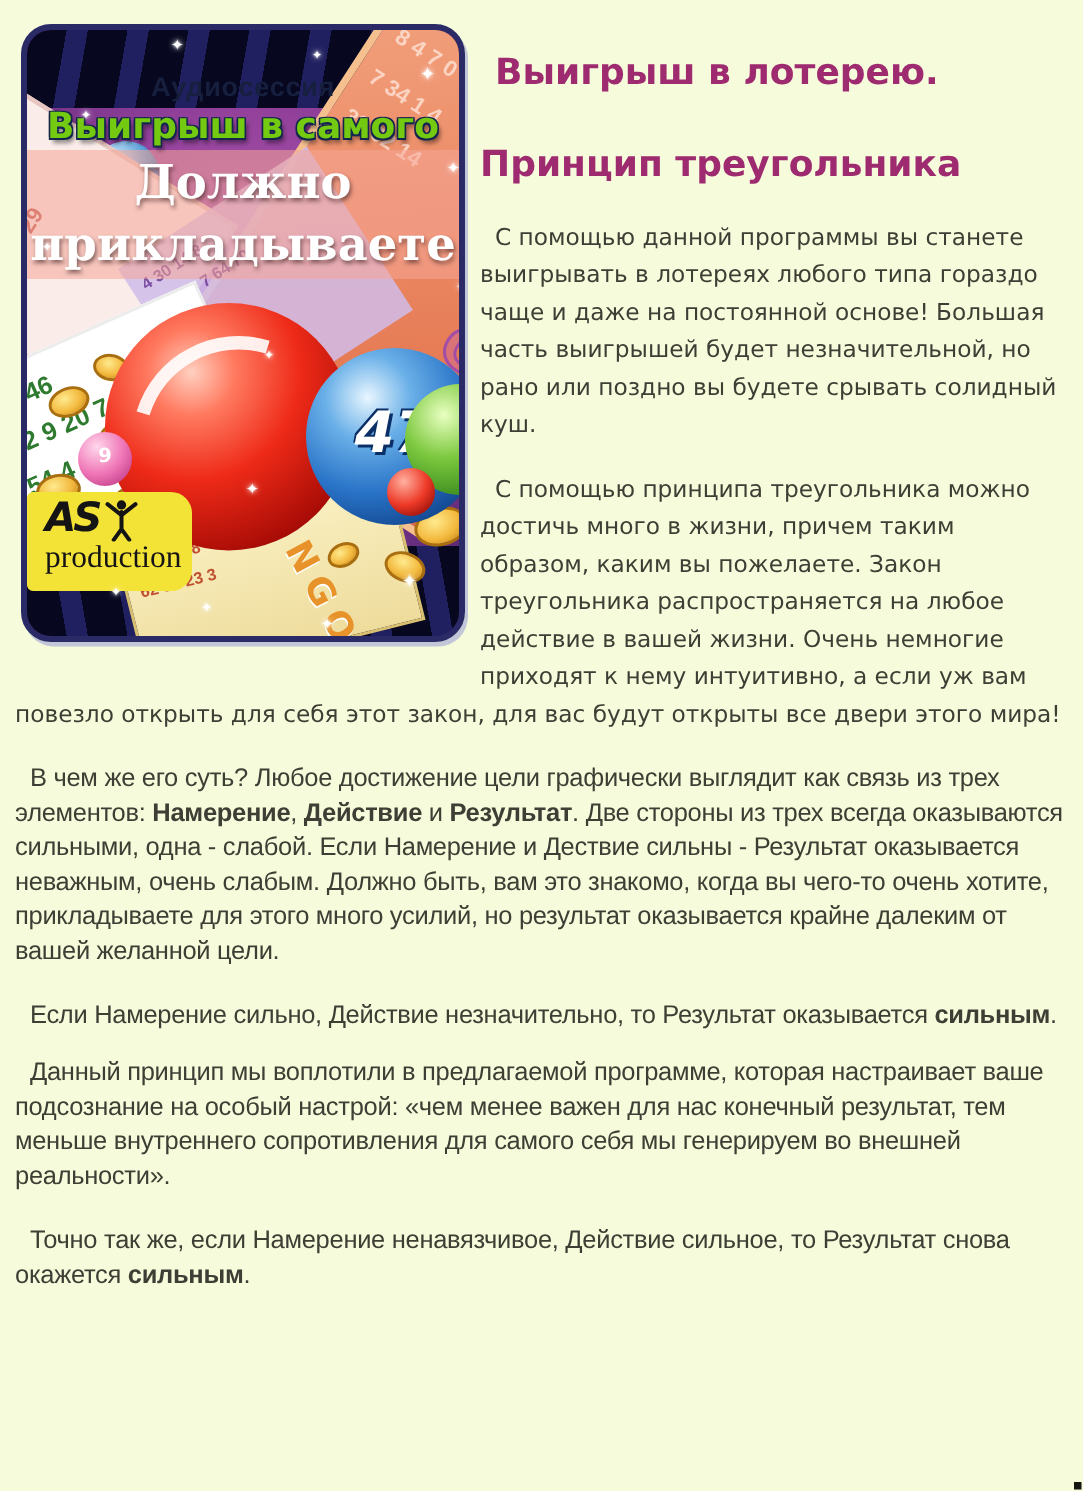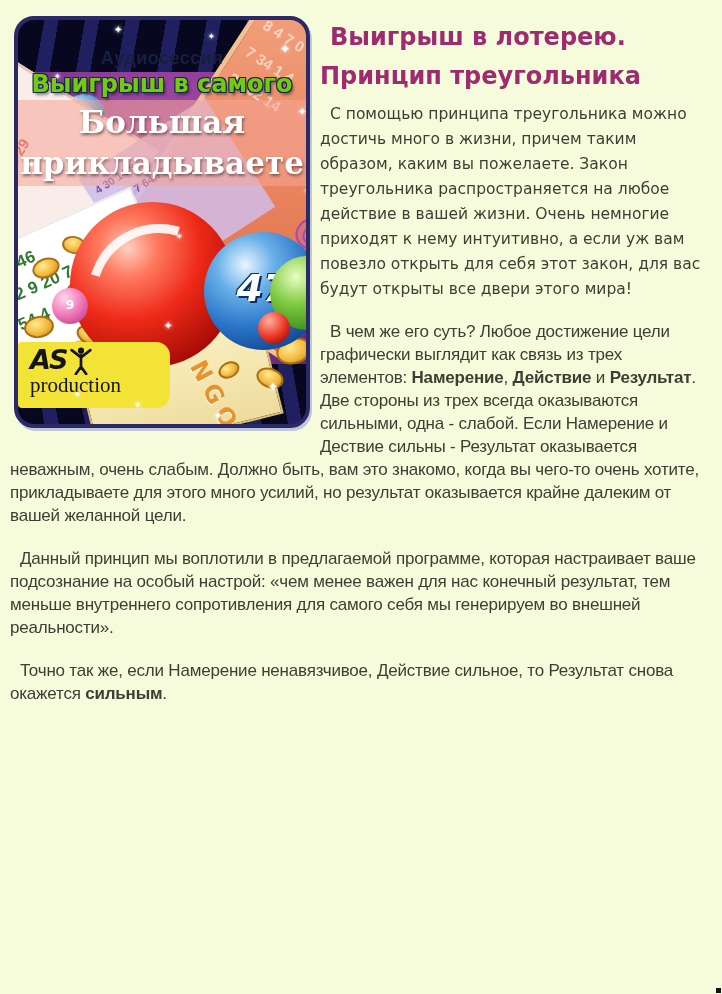--- a/index.html
+++ b/index.html
@@ -5,21 +5,21 @@
   html, body { margin:0; padding:0; background:#f6fbdb; }
   body { width:722px; height:994px; overflow:hidden; position:relative;
          font-family:"Liberation Sans", sans-serif; color:#3e3e34; }
 
   .page { position:relative; width:722px; height:994px; padding:10px; box-sizing:border-box; }
 
   
   h1.page-title {
     font-family:"DejaVu Sans", sans-serif;
     font-size:24px; font-weight:bold; color:#9e2b70;
-    line-height:39px; margin:8px 0 6px 0; text-indent:10px;
+    line-height:61px; margin:8px 0 6px 0; text-indent:10px;
   }
   p { margin:0 0 18px 0; text-indent:10px; }
   p.lead {
     font-family:"DejaVu Sans", sans-serif;
     font-size:15.5px; line-height:25px;
   }
   p.narrow {
     font-family:"Liberation Sans", sans-serif;
     font-size:17px; line-height:23px; letter-spacing:-0.2px; margin-bottom:20px;margin-top:15px;
   }
@@ -98,21 +98,21 @@
 
   .cov-tagline { position:absolute; left:0; right:0; top:28px; text-align:center;
     font-size:18px; font-weight:bold; color:#16203e; letter-spacing:0.5px; }
   .cov-green { position:absolute; left:0; right:0; top:50px; text-align:center;
     font-family:"DejaVu Sans", sans-serif; font-size:24px; font-weight:bold; color:#74ca10;
     text-shadow:-1px -1px 0 #13264e, 1px -1px 0 #13264e, -1px 1px 0 #13264e, 1px 1px 0 #13264e, 2px 3px 3px rgba(0,0,0,0.45); }
   .cov-sub { position:absolute; left:0; right:0; top:82px; text-align:center;
     font-family:"DejaVu Serif", serif; font-weight:bold; font-size:31px; line-height:41px; color:#ffffff;
     text-shadow:1px 2px 3px rgba(70,40,40,0.65); }
 
-  .ast-logo { position:absolute; left:0px; top:322px; width:152px; height:66px;
+  .ast-logo { position:absolute; left:0px; top:308px; width:110px; height:66px;
     background:#f4e337; border-radius:4px 14px 14px 4px; padding:5px 8px 0 12px; box-sizing:border-box; }
   .ast-brand { font-family:"DejaVu Sans", sans-serif; font-weight:bold; font-style:italic;
     font-size:27px; line-height:26px; color:#141414; letter-spacing:-2px; display:flex; align-items:flex-start; }
   .ast-brand svg { margin-left:2px; margin-top:0; }
   .ast-sub { font-family:"Liberation Serif", serif; font-size:21px; color:#141414; margin-top:-2px; }
 
   .sparkle { position:absolute; color:#ffffff; text-shadow:0 0 5px #fff, 0 0 2px #fff; }
 
   .corner-dot { position:absolute; right:1px; bottom:1px; width:5px; height:5px; background:#15150f; }
 </style>
@@ -185,21 +185,21 @@
     </div>
     <div class="ball ball-green"></div>
     <div class="ball ball-pink-sm">
       <span class="num">9</span>
     </div>
     <div class="ball ball-red-sm"></div>
 
     <div class="cov-tagline">Аудиосессия</div>
     <div class="cov-green">Выигрыш в самого</div>
     <div class="cov-sub">
-      <div>Большая</div>
+      <div>Должно</div>
       <div>прикладываете</div>
     </div>
 
     <div class="ast-logo">
       <div class="ast-brand">
         <span>AS</span>
         <svg width="26" height="28" viewBox="0 0 24 27">
           <circle cx="12" cy="3.5" r="3" fill="#141414"></circle>
           <path d="M12 8 L12 19 M12 10 L3 3 M12 10 L21 3 M12 19 L7 26 M12 19 L17 26" stroke="#141414" stroke-width="2.6" fill="none" stroke-linecap="round"></path>
         </svg>
@@ -217,19 +217,21 @@
     <span class="sparkle" style="left:158px;top:212px;font-size:8px;">✦</span>
     <span class="sparkle" style="left:146px;top:300px;font-size:10px;">✦</span>
     <span class="sparkle" style="left:250px;top:360px;font-size:12px;">✦</span>
     <span class="sparkle" style="left:116px;top:380px;font-size:9px;">✦</span>
     <span class="sparkle" style="left:56px;top:370px;font-size:8px;">✦</span>
     <span class="sparkle" style="left:196px;top:390px;font-size:10px;">✦</span>
   </div>
 
   <h1 class="page-title">Выигрыш в лотерею. Принцип треугольника</h1>
 
+  <p class="lead"><span>С помощью данной программы вы станете выигрывать в лотереях любого типа гораздо чаще и даже на постоянной основе! Большая часть выигрышей будет незначительной, но рано или поздно вы будете срывать солидный куш.</span></p>
   <p class="lead"><span>С помощью принципа треугольника можно достичь много в жизни, причем таким образом, каким вы пожелаете. Закон треугольника распространяется на любое действие в вашей жизни. Очень немногие приходят к нему интуитивно, а если уж вам повезло открыть для себя этот закон, для вас будут открыты все двери этого мира!</span></p>
   <p class="narrow"><span>В чем же его суть? Любое достижение цели графически выглядит как связь из трех элементов: </span><b>Намерение</b><span>, </span><b>Действие</b><span> и </span><b>Результат</b><span>. Две стороны из трех всегда оказываются сильными, одна - слабой. Если Намерение и Дествие сильны - Результат оказывается неважным, очень слабым. Должно быть, вам это знакомо, когда вы чего-то очень хотите, прикладываете для этого много усилий, но результат оказывается крайне далеким от вашей желанной цели.</span></p>
+  <p class="narrow tight"><span>Если Намерение сильно, Действие незначительно, то Результат оказывается </span><b>сильным</b><span>.</span></p>
   <p class="narrow"><span>Данный принцип мы воплотили в предлагаемой программе, которая настраивает ваше подсознание на особый настрой: «чем менее важен для нас конечный результат, тем меньше внутреннего сопротивления для самого себя мы генерируем во внешней реальности».</span></p>
   <p class="narrow"><span>Точно так же, если Намерение ненавязчивое, Действие сильное, то Результат снова окажется </span><b>сильным</b><span>.</span></p>
 
   <div class="corner-dot"></div>
 </div>
 
 </body></html>

